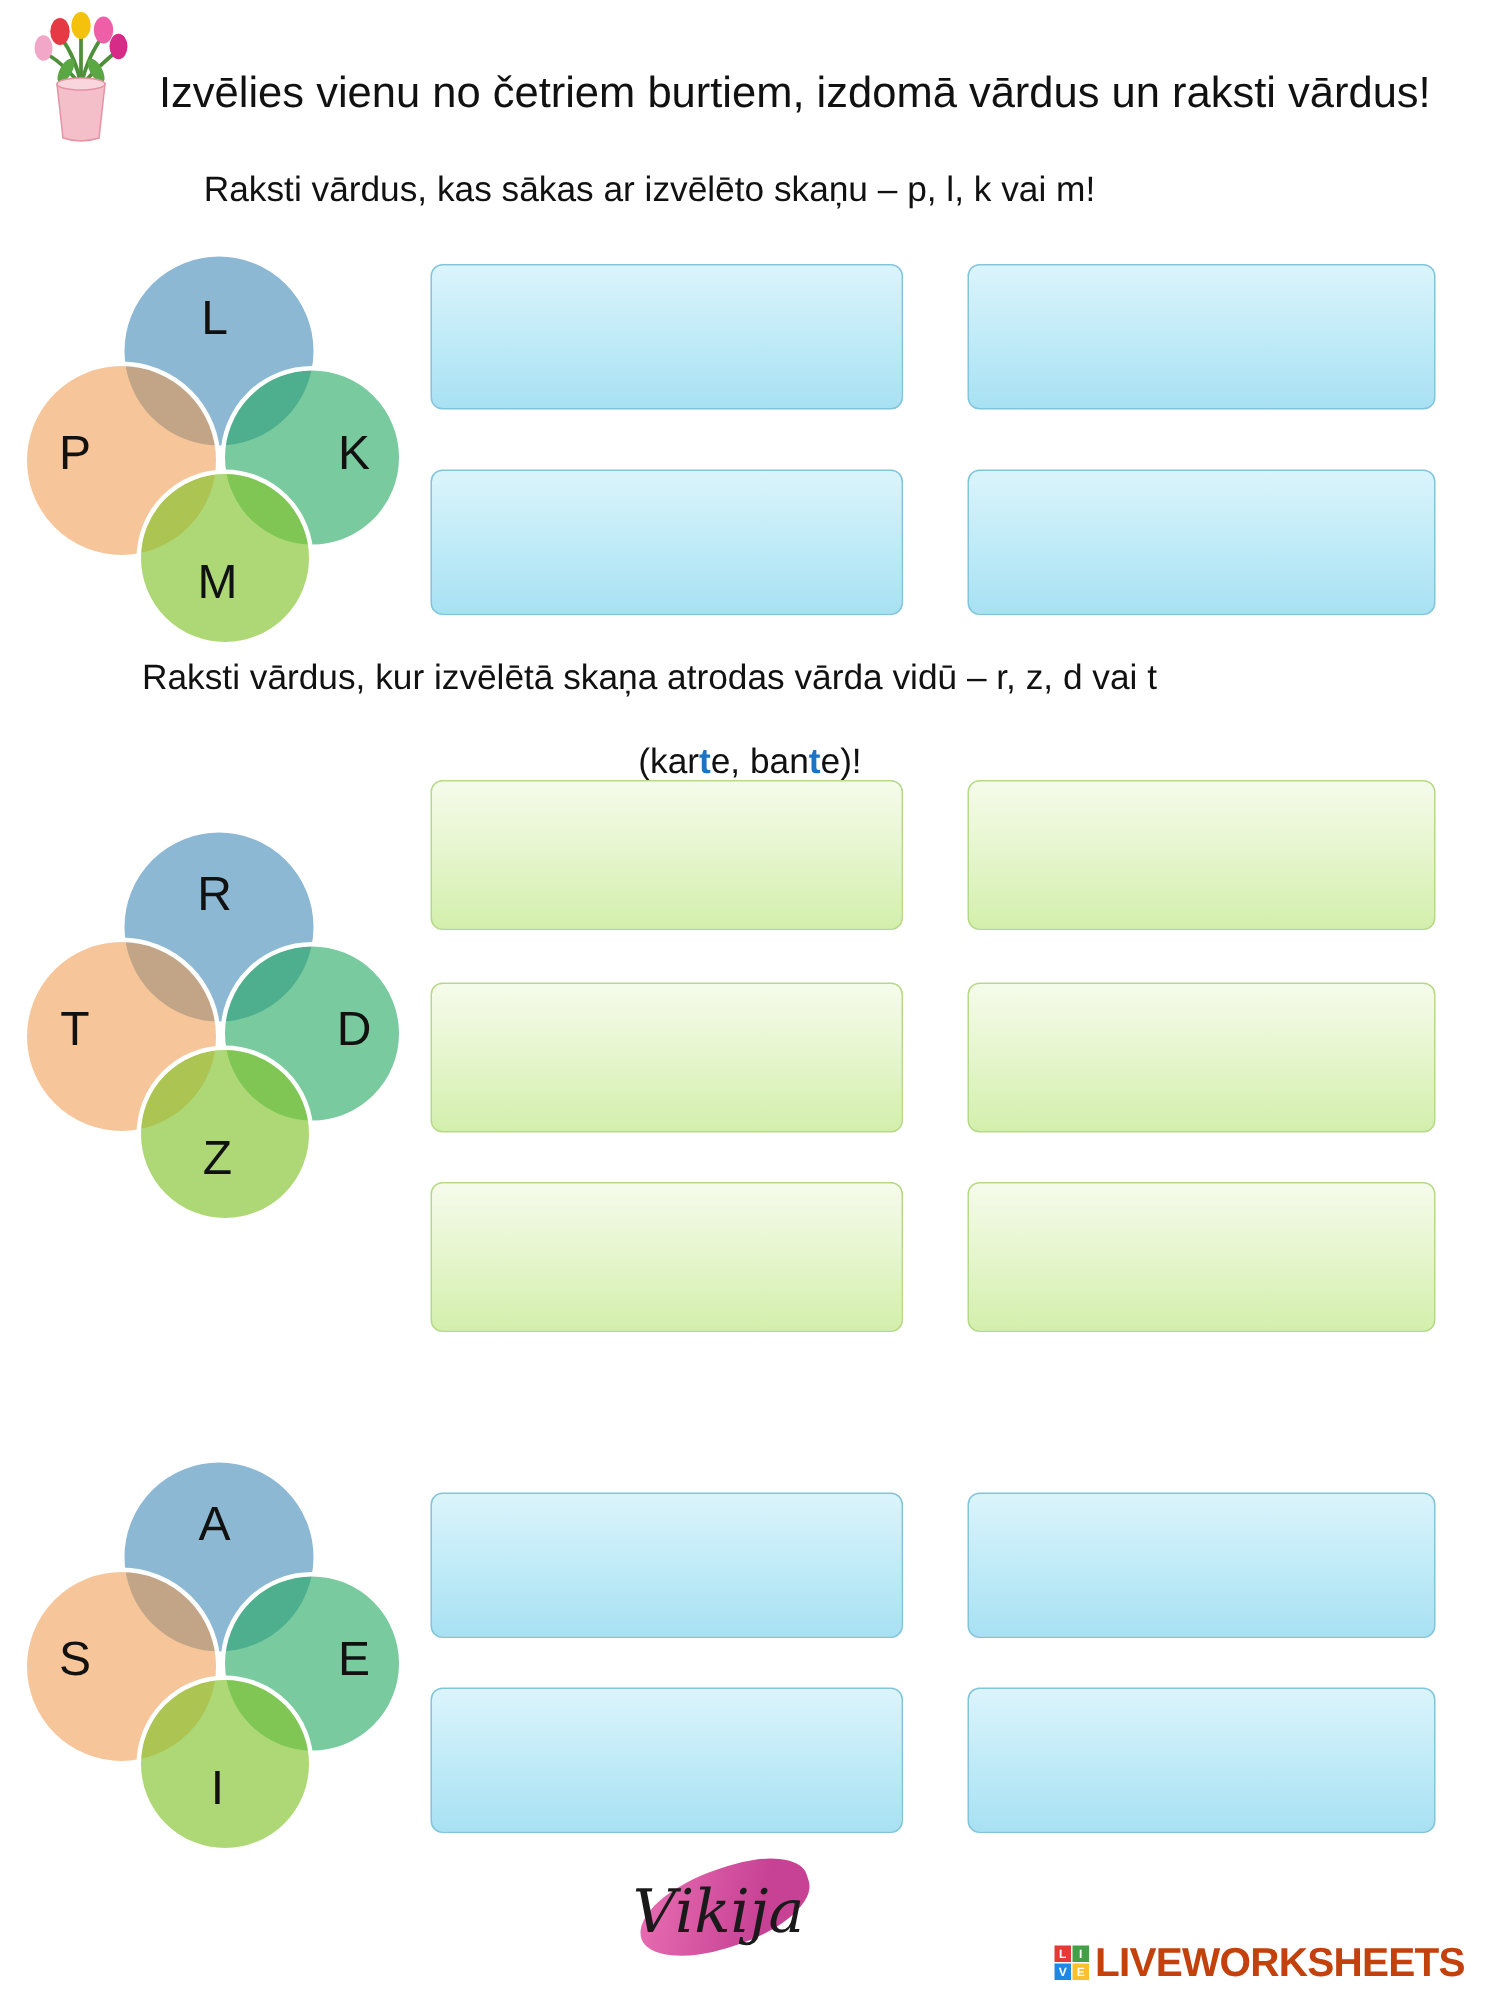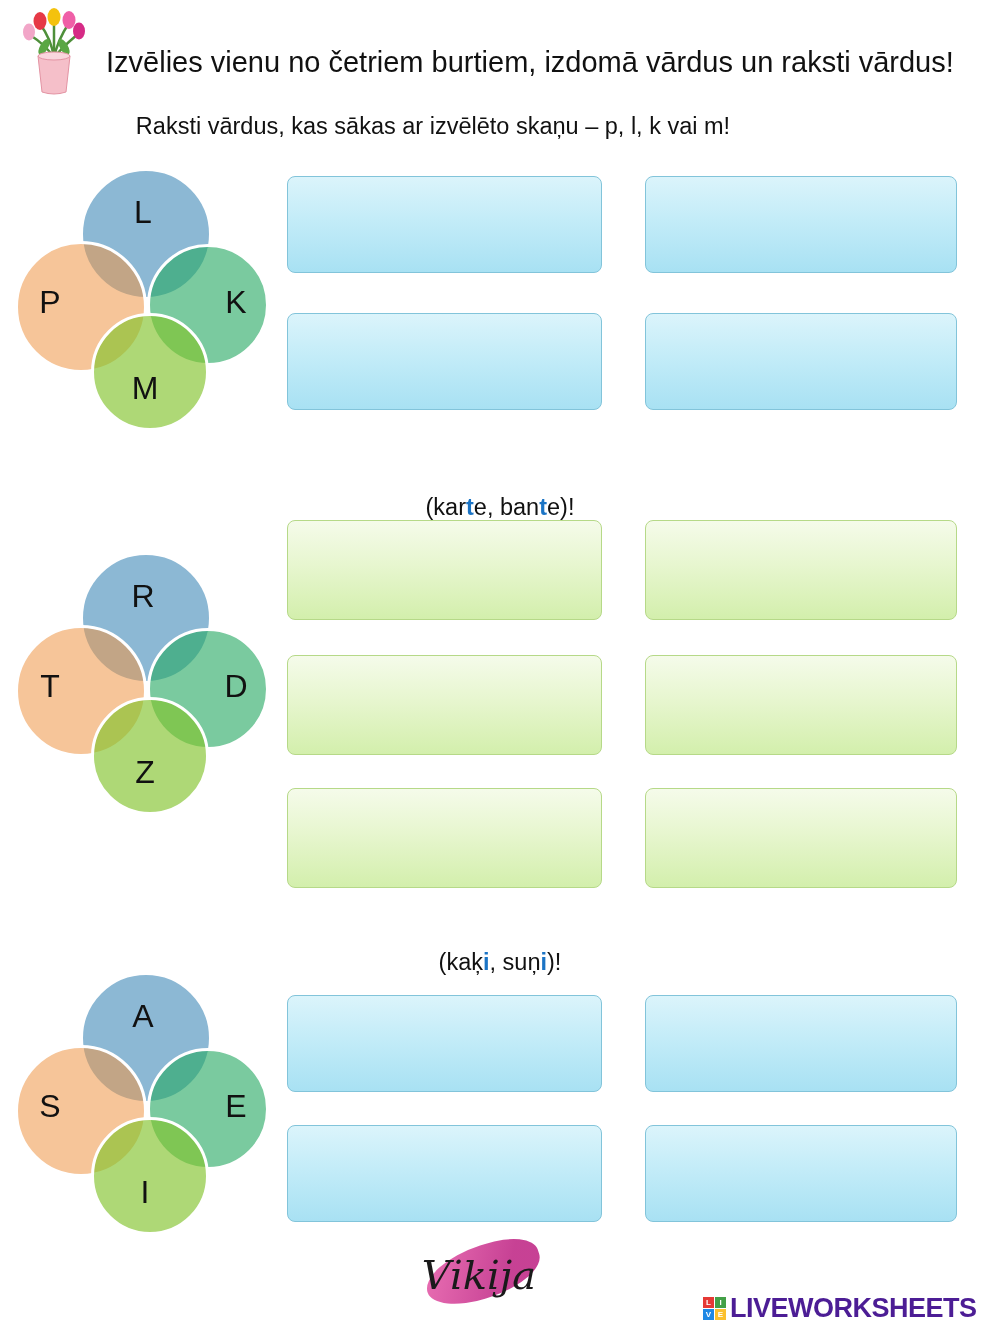--- a/index.html
+++ b/index.html
@@ -36,21 +36,21 @@
           background:linear-gradient(120deg,#e965ae 0%,#c2318b 70%);
           transform:rotate(-18deg);opacity:.92;}
   .sig{position:absolute;left:404px;top:1252px;width:150px;text-align:center;
        font-family:"DejaVu Serif",serif;font-style:italic;font-size:40px;color:#1a1a1a;}
 
   .lw{position:absolute;left:703px;top:1293px;display:flex;align-items:center;gap:4px;cursor:pointer;}
   .lw-grid{display:grid;grid-template-columns:11px 11px;grid-template-rows:11px 11px;gap:1px;}
   .sq{display:flex;align-items:center;justify-content:center;font-size:8px;font-weight:bold;color:#fff;
       font-family:"Liberation Sans",sans-serif;}
   .sq1{background:#e53935}.sq2{background:#43a047}.sq3{background:#1e88e5}.sq4{background:#fbc02d}
-  .lw-text{font-size:27px;font-weight:bold;color:#4c1d95;letter-spacing:-0.5px;}
+  .lw-text{font-size:27px;font-weight:bold;color:#c2410c;letter-spacing:-0.5px;}
 </style>
 </head>
 <body>
 
 <div class="page">
 
   <div class="bouquet">
     <svg width="80" height="88" viewBox="0 0 80 88">
       <g stroke="#4e8f3a" stroke-width="2.5" fill="none">
         <path d="M40 50 C38 35 32 24 26 16"></path>
@@ -83,20 +83,21 @@
     <div class="cletter lt-left">P</div>
     <div class="cletter lt-right">K</div>
     <div class="cletter lt-bottom">M</div>
   </div>
 
   <div class="box box-blue" style="left:287px;top:176px;width:313px;height:95px"></div>
   <div class="box box-blue" style="left:645px;top:176px;width:310px;height:95px"></div>
   <div class="box box-blue" style="left:287px;top:313px;width:313px;height:95px"></div>
   <div class="box box-blue" style="left:645px;top:313px;width:310px;height:95px"></div>
 
+  <div class="heading" style="top:438px">Raksti vārdus, kur izvēlētā skaņa atrodas vārda vidū – r, z, d vai t</div>
   <div class="subheading" style="top:494px">
     <span>(kar</span><span class="accent">t</span><span>e, ban</span><span class="accent">t</span><span>e)!</span>
   </div>
 
   <div class="cluster" style="left:8px;top:552px">
     <div class="circle c-top"></div>
     <div class="circle c-left"></div>
     <div class="circle c-right"></div>
     <div class="circle c-bottom"></div>
     <div class="cletter lt-top">R</div>
@@ -105,23 +106,20 @@
     <div class="cletter lt-bottom">Z</div>
   </div>
 
   <div class="box box-green" style="left:287px;top:520px;width:313px;height:98px"></div>
   <div class="box box-green" style="left:645px;top:520px;width:310px;height:98px"></div>
   <div class="box box-green" style="left:287px;top:655px;width:313px;height:98px"></div>
   <div class="box box-green" style="left:645px;top:655px;width:310px;height:98px"></div>
   <div class="box box-green" style="left:287px;top:788px;width:313px;height:98px"></div>
   <div class="box box-green" style="left:645px;top:788px;width:310px;height:98px"></div>
 
-  <div class="subheading" style="top:949px">
-    <span>(kaķ</span><span class="accent">i</span><span>, suņ</span><span class="accent">i</span><span>)!</span>
-  </div>
 
   <div class="cluster" style="left:8px;top:972px">
     <div class="circle c-top"></div>
     <div class="circle c-left"></div>
     <div class="circle c-right"></div>
     <div class="circle c-bottom"></div>
     <div class="cletter lt-top">A</div>
     <div class="cletter lt-left">S</div>
     <div class="cletter lt-right">E</div>
     <div class="cletter lt-bottom">I</div>

